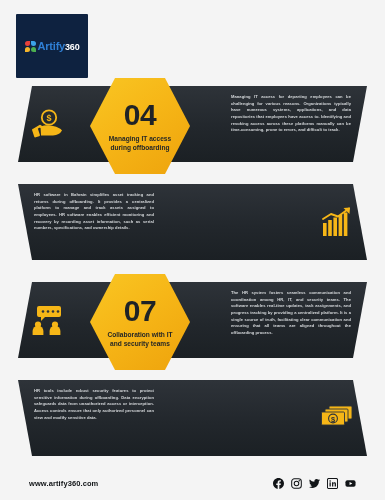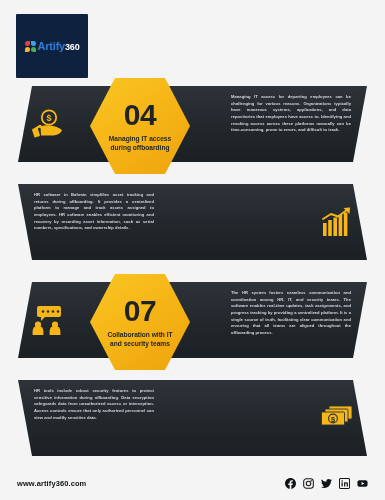--- a/index.html
+++ b/index.html
@@ -153,21 +153,21 @@
   .hex.pos-right { left: 200px; }
 
   
   .footer {
     position: absolute;
     left: 0; right: 0; bottom: 0;
     height: 34px;
     display: flex;
     align-items: center;
     justify-content: space-between;
-    padding: 0 17px;
+    padding: 0 29px;
   }
   .site {
     font-size: 7.5px;
     font-weight: bold;
     color: #111417;
     letter-spacing: 0.1px;
   }
   .socials { display: flex; align-items: center; gap: 7px; }
   .socials svg { display: block; }
 </style>

